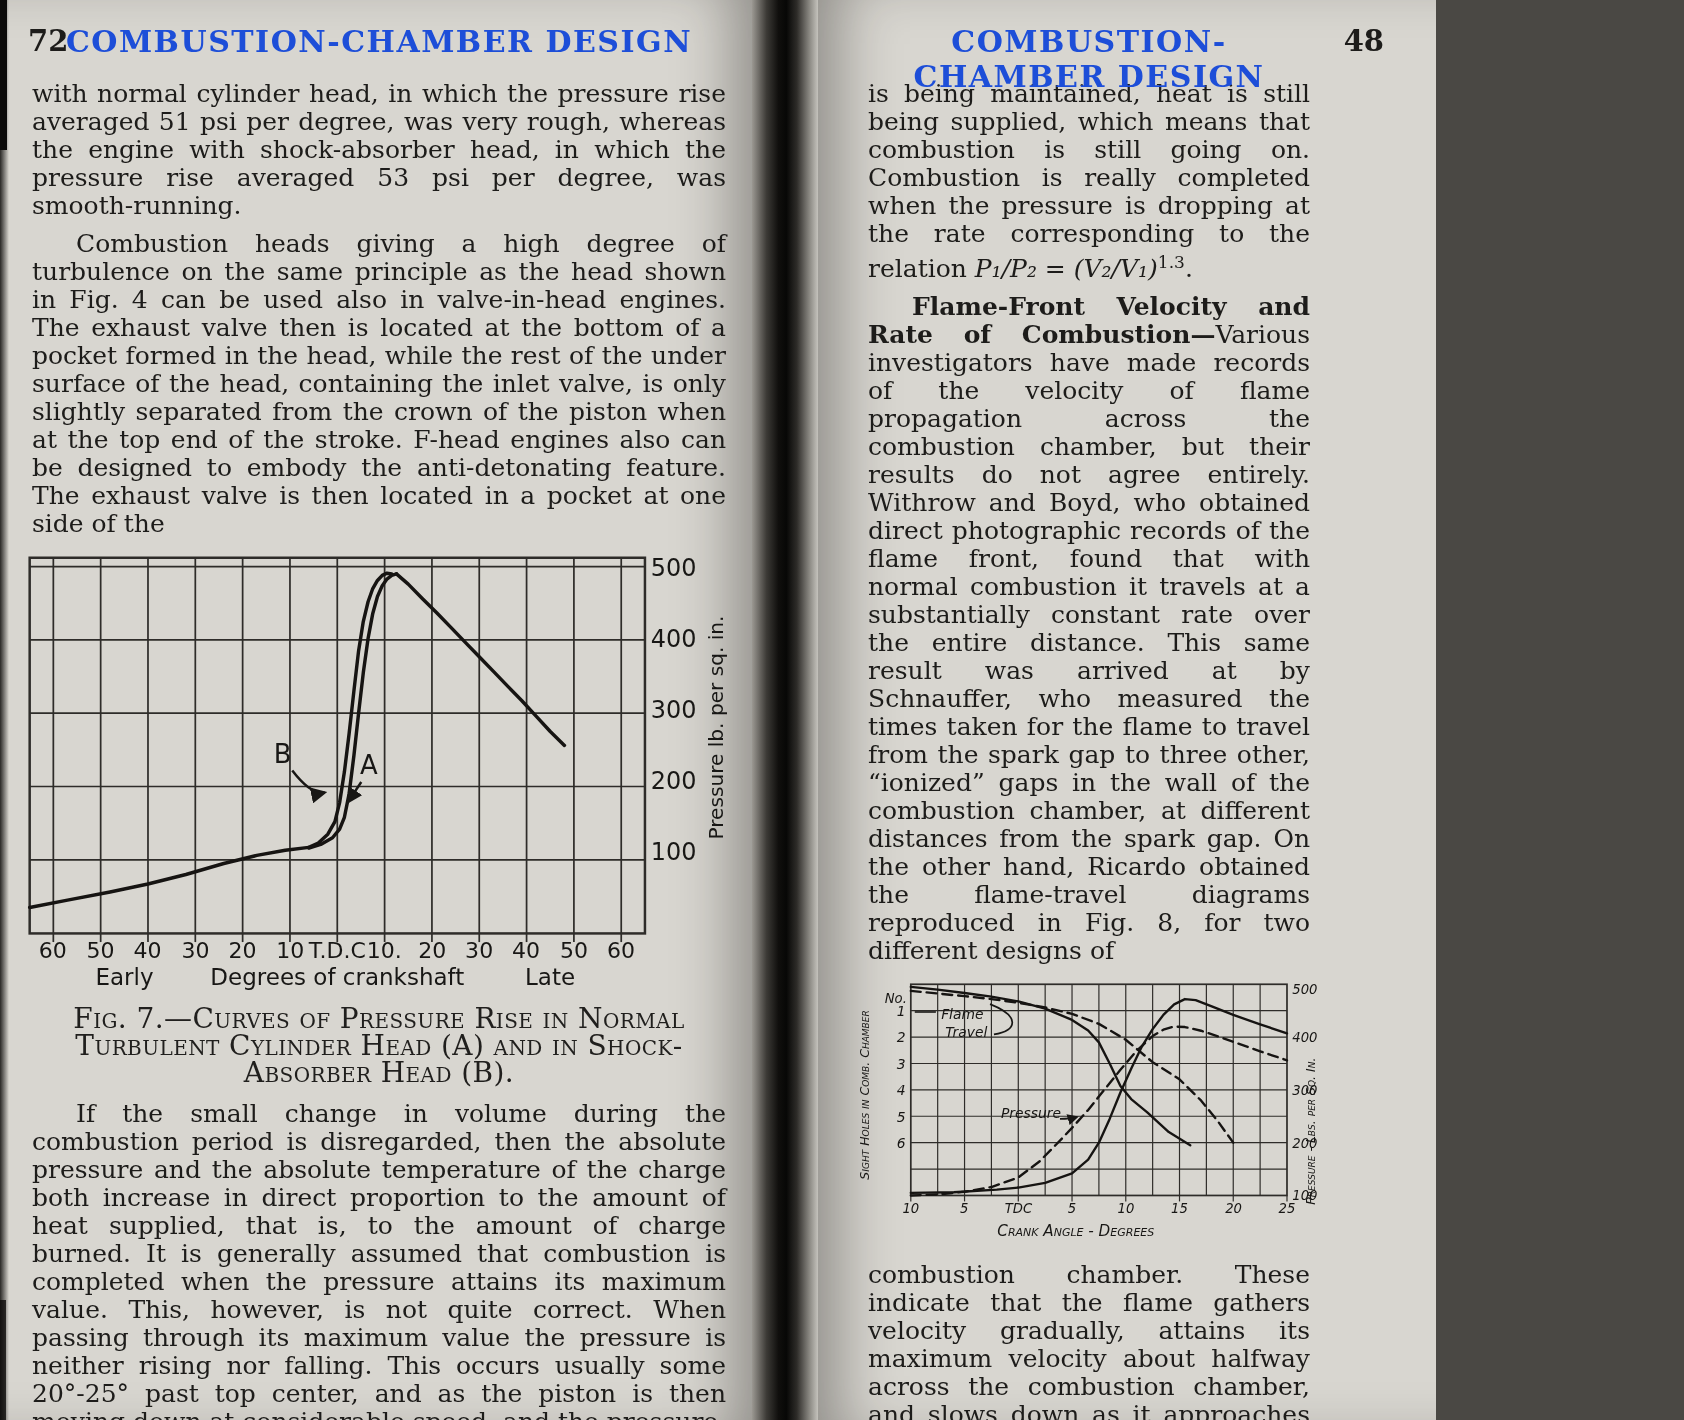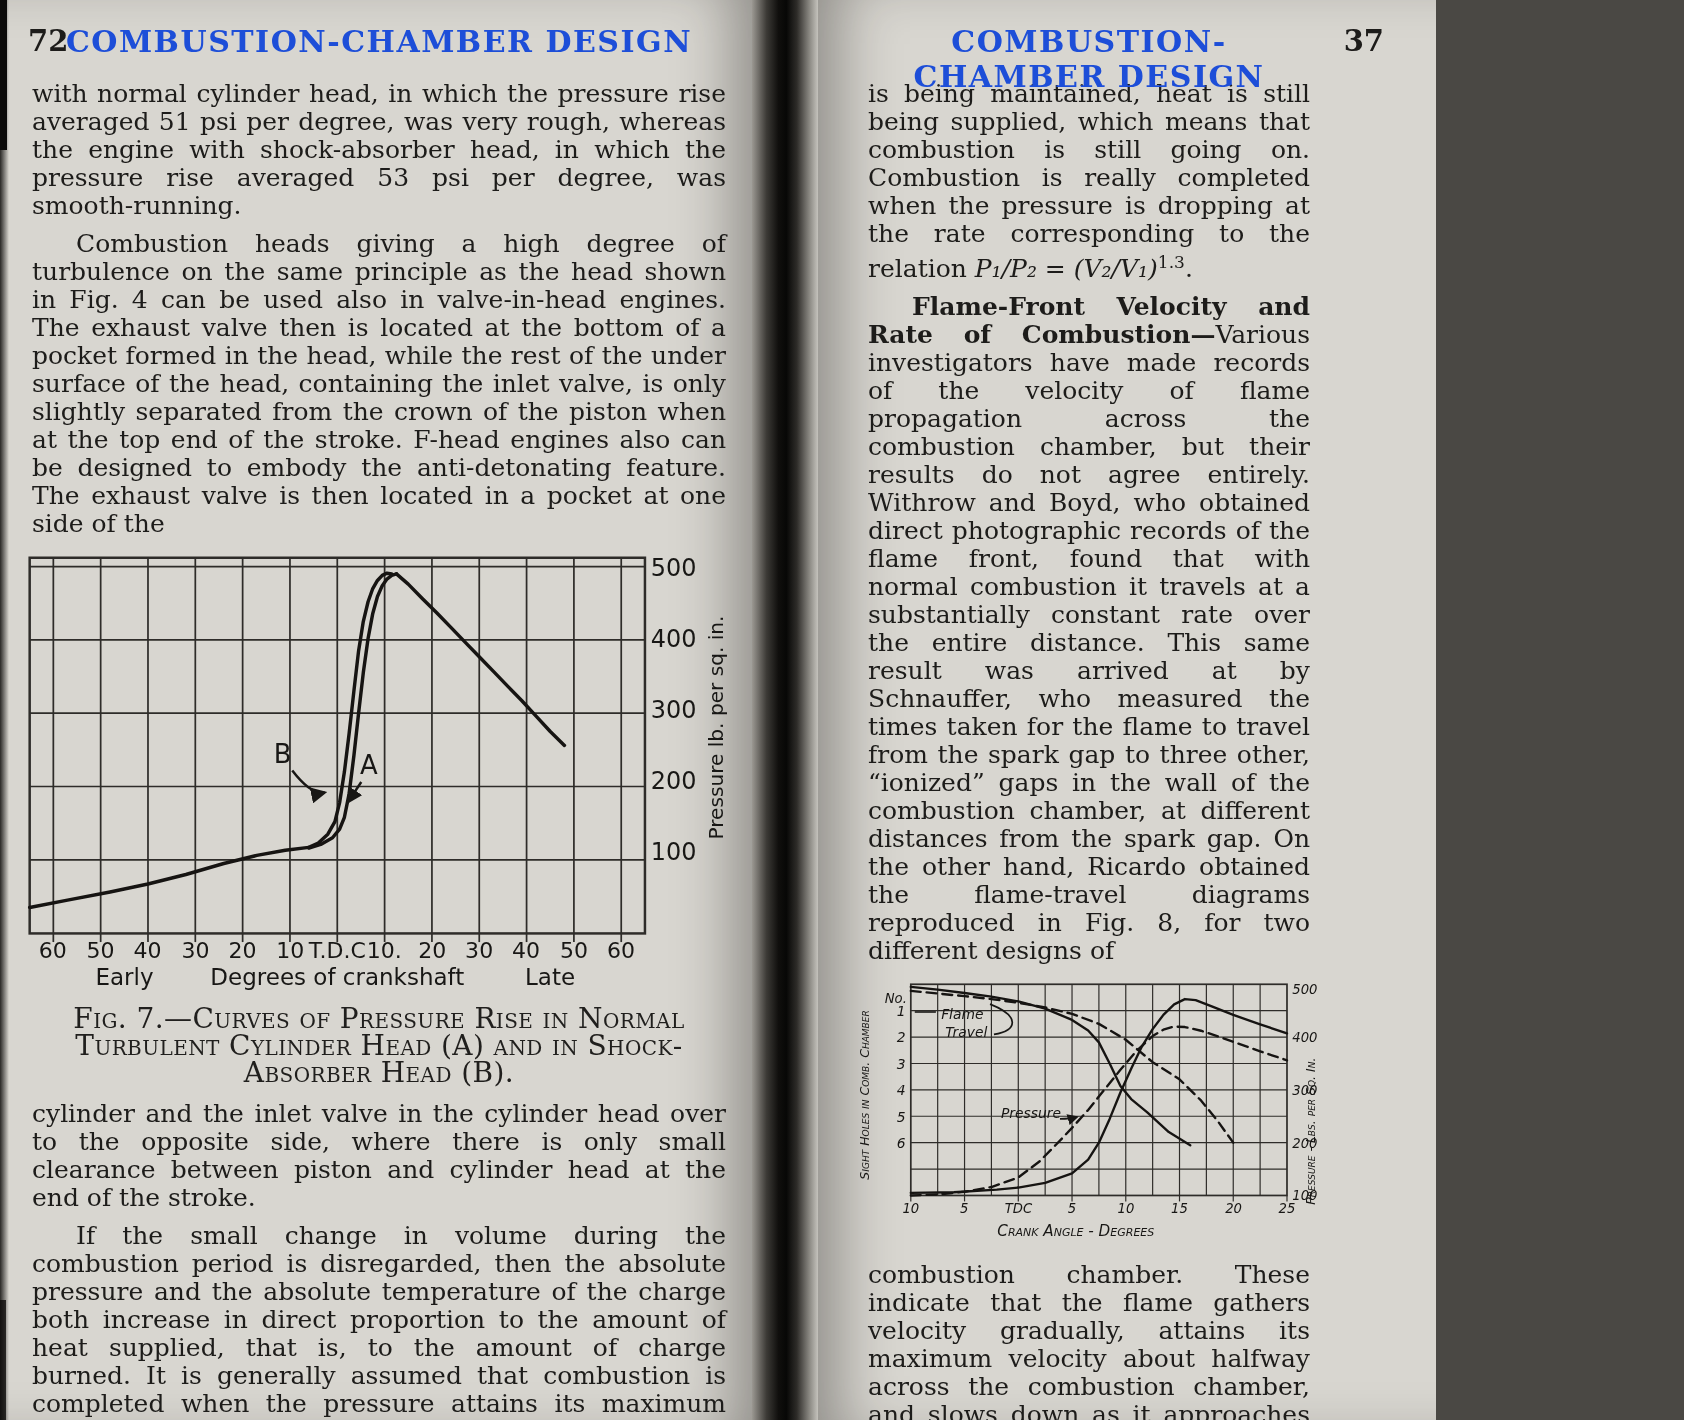--- a/index.html
+++ b/index.html
@@ -129,30 +129,29 @@
         <text class="hand" x="656" y="25" font-size="25">500</text>
         <text class="hand" x="656" y="99" font-size="25">400</text>
         <text class="hand" x="656" y="173" font-size="25">300</text>
         <text class="hand" x="656" y="247" font-size="25">200</text>
         <text class="hand" x="656" y="321" font-size="25">100</text>
         <text class="hand" transform="translate(731,300) rotate(-90)" font-size="21">Pressure lb. per sq. in.</text>
       </svg>
     </div>
     <div class="caption">Fig. 7.—Curves of Pressure Rise in Normal Turbulent Cylinder Head (A) and in Shock-Absorber Head (B).</div>
 
-    <p class="body">cylinder and the inlet valve in the cylinder head over to the opposite side, where there is only small clearance between piston and cylinder head at the end of the stroke.</p>
     <p class="body indent">If the small change in volume during the combustion period is disregarded, then the absolute pressure and the absolute temperature of the charge both increase in direct proportion to the amount of heat supplied, that is, to the amount of charge burned. It is generally assumed that combustion is completed when the pressure attains its maximum value. This, however, is not quite correct. When passing through its maximum value the pressure is neither rising nor falling. This occurs usually some 20°-25° past top center, and as the piston is then moving down at considerable speed, and the pressure</p>
   </div>
 
   <div class="gutter"></div>
 
   <div class="page right">
     <div class="header">
       <span class="title">COMBUSTION-CHAMBER DESIGN</span>
-      <span class="pagenum pn-right">37</span>
+      <span class="pagenum pn-right">48</span>
     </div>
 
     <p class="body"><span>is being maintained, heat is still being supplied, which means that combustion is still going on. Combustion is really completed when the pressure is dropping at the rate corresponding to the relation </span><i class="formula">P₁/P₂ = (V₂/V₁)</i><sup class="exp">1.3</sup><span>.</span></p>
 
     <p class="body indent"><b>Flame-Front Velocity and Rate of Combustion—</b><span>Various investigators have made records of the velocity of flame propagation across the combustion chamber, but their results do not agree entirely. Withrow and Boyd, who obtained direct photographic records of the flame front, found that with normal combustion it travels at a substantially constant rate over the entire distance. This same result was arrived at by Schnauffer, who measured the times taken for the flame to travel from the spark gap to three other, “ionized” gaps in the wall of the combustion chamber, at different distances from the spark gap. On the other hand, Ricardo obtained the flame-travel diagrams reproduced in Fig. 8, for two different designs of</span></p>
 
     <div class="figure">
       <svg id="fig8-svg" viewBox="0 0 700 412">
         <g id="f8g">
             <rect x="80" y="8" width="570" height="320" fill="none" stroke="#2e2c29" stroke-width="2.6"></rect>

